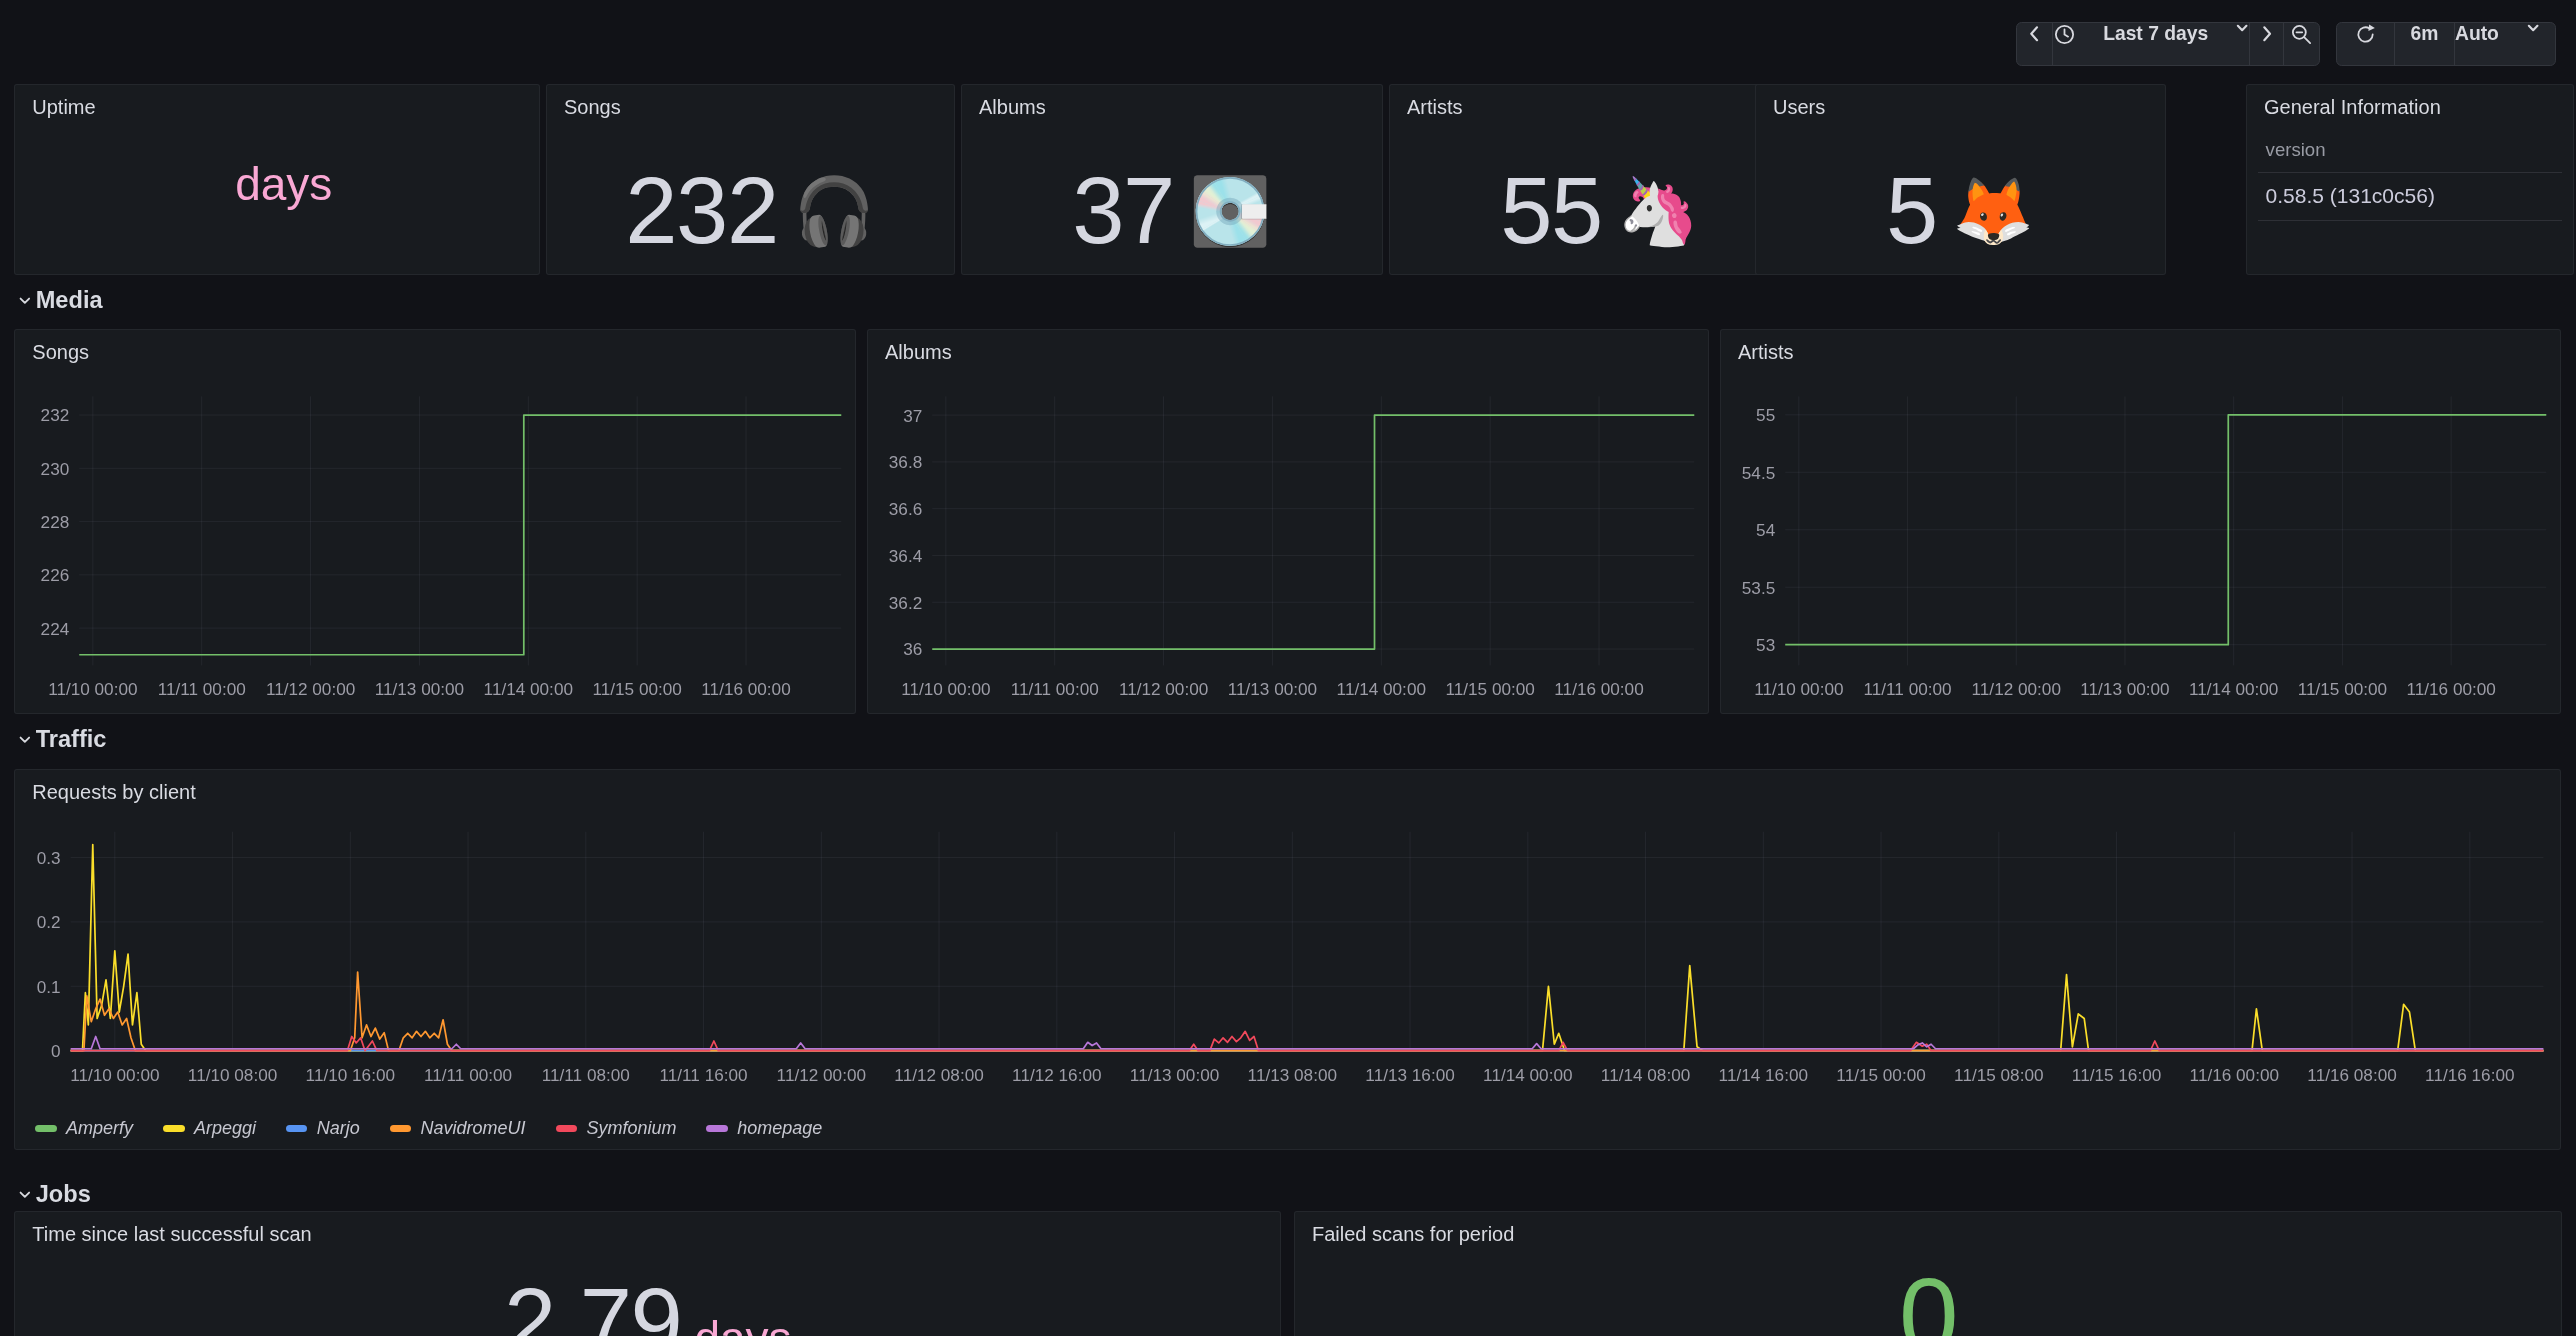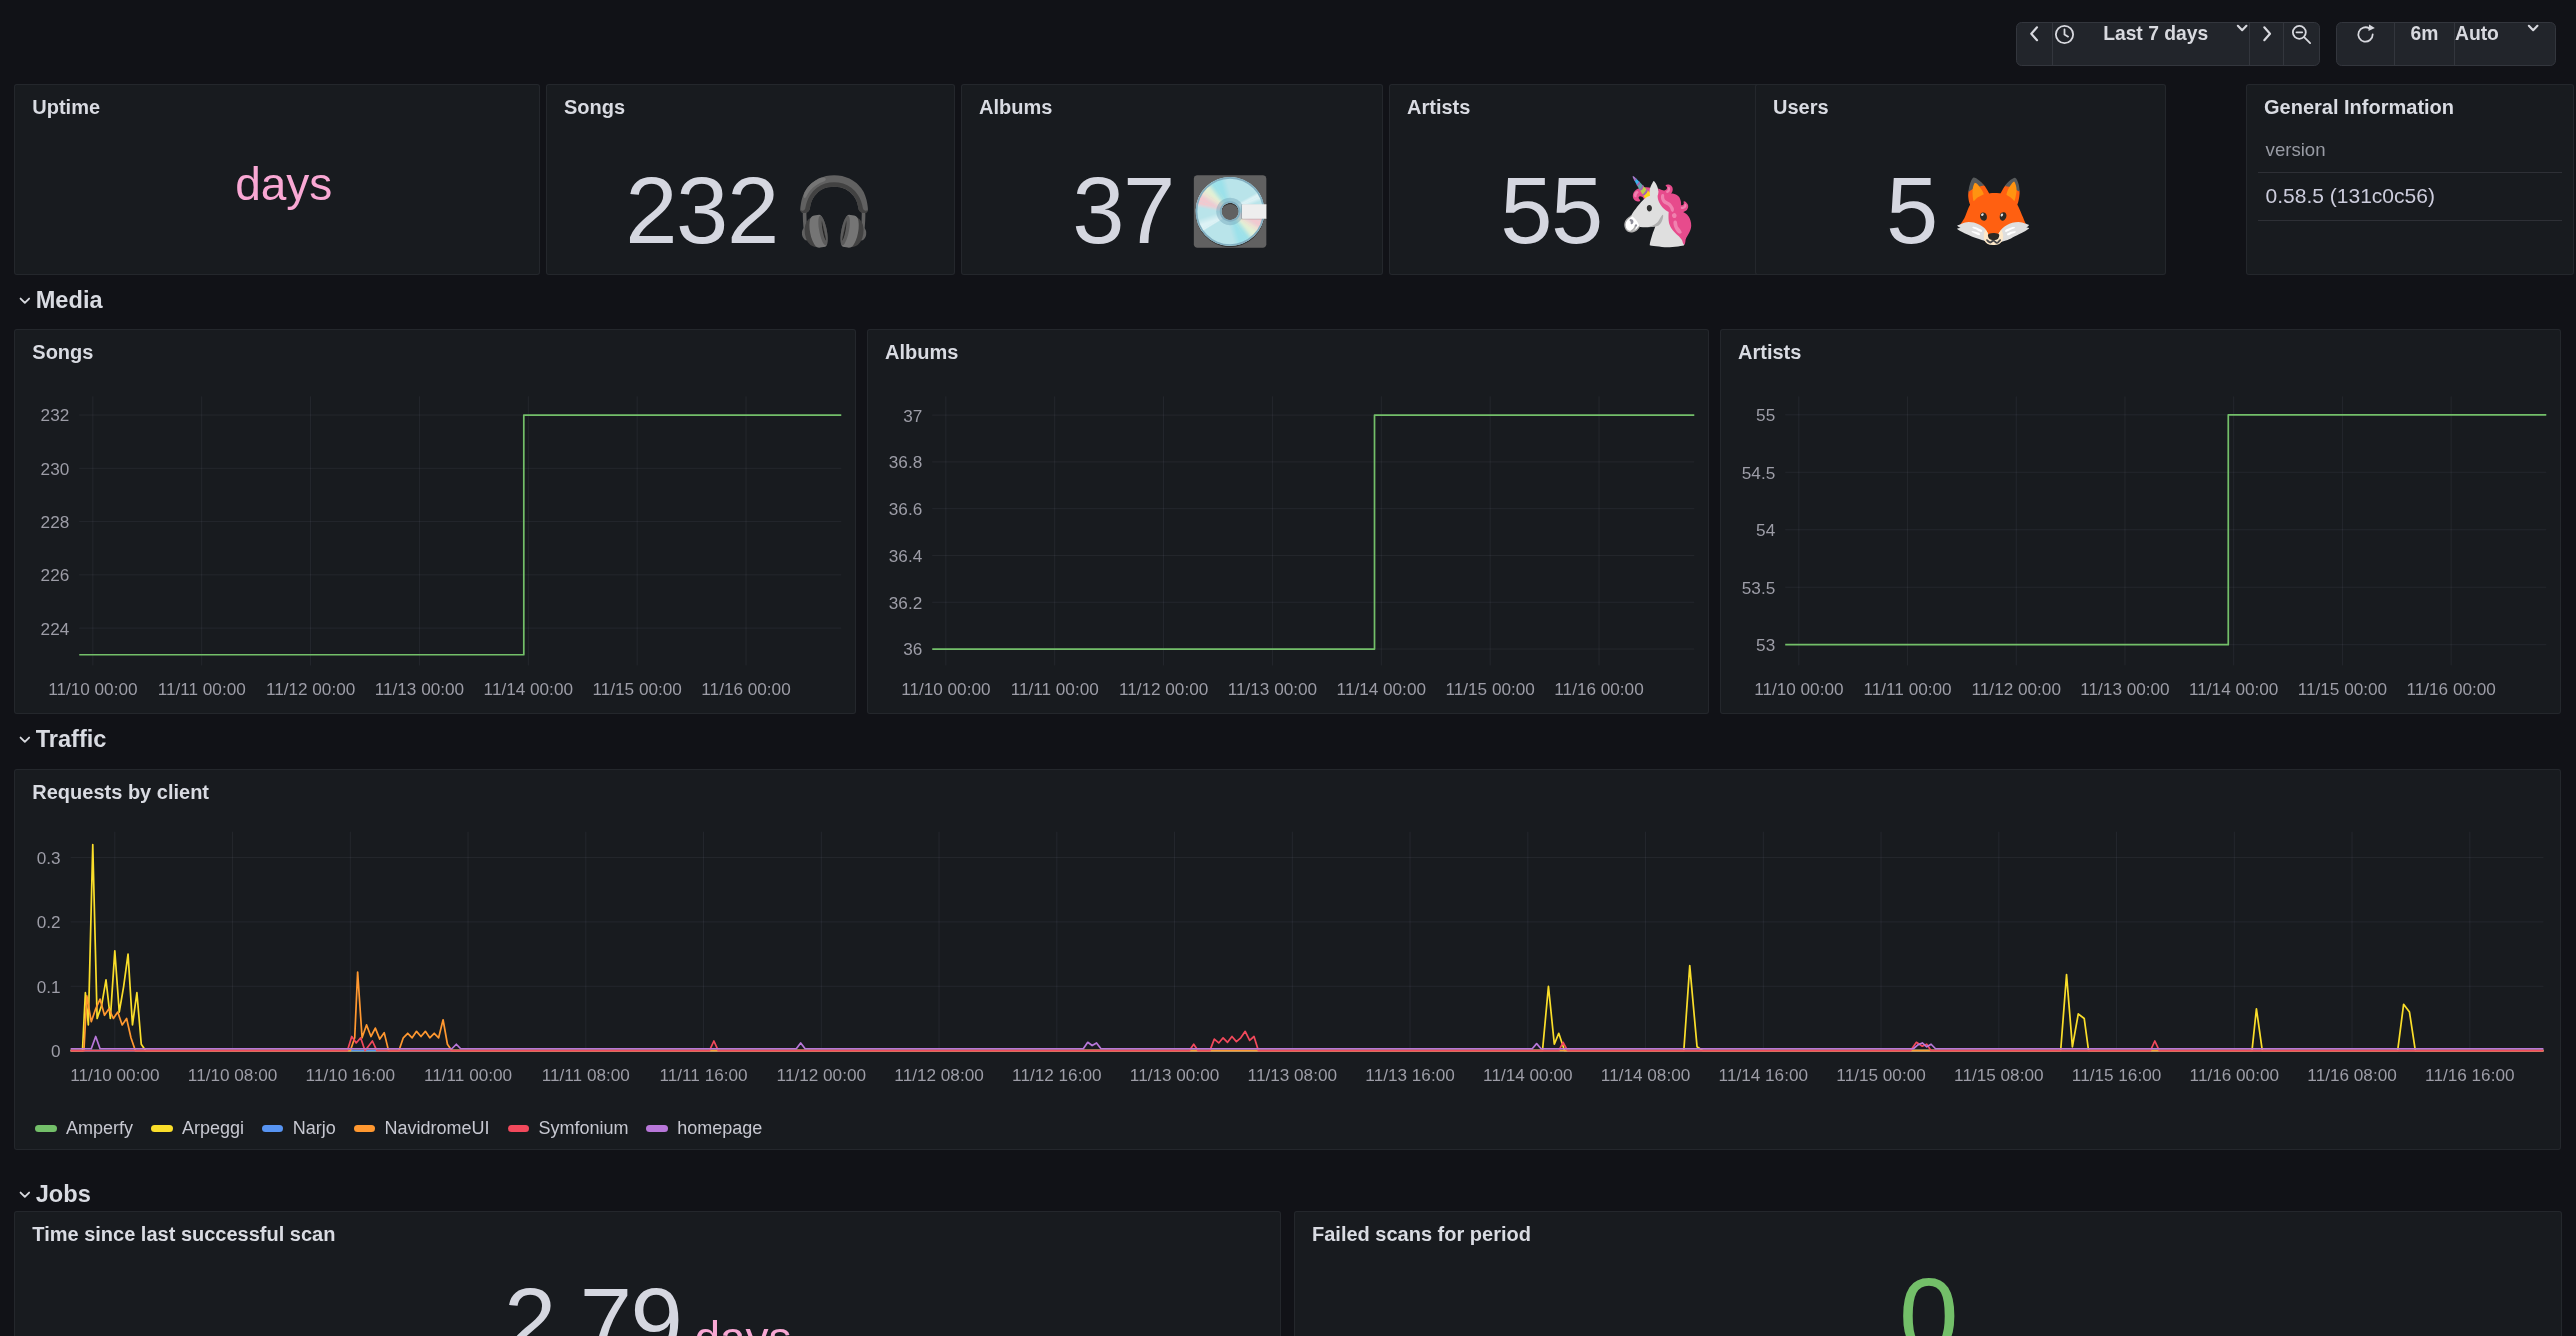--- a/index.html
+++ b/index.html
@@ -29,21 +29,21 @@
   .tb-seg + .tb-seg { border-left: 0.7px solid #33363d; }
   .tb-seg svg { display: block; }
 
   
   .panel {
     position: absolute; background: #181b1f;
     border: 0.7px solid rgba(204,204,220,0.07); border-radius: 2.9px;
   }
   .panel-title {
     position: absolute; top: 11.4px; left: 17px;
-    font-size: 20px; font-weight: 700; color: #d9dbe2;
+    font-size: 20px; font-weight: 400; color: #d9dbe2;
   }
 
   
   #p-uptime  { left: 14.3px;   top: 84px; width: 526px; height: 191px; }
   #p-songs   { left: 546px;  top: 84px; width: 409px; height: 191px; }
   #p-albums  { left: 961px; top: 84px; width: 422px; height: 191px; }
   #p-artists { left: 1389px; top: 84px; width: 422px; height: 191px; }
   #p-users   { left: 1755px; top: 84px; width: 411px; height: 191px; }
   #p-general { left: 2234px; top: 84px; width: 328px; height: 191px; margin-left: 12px; }
 
@@ -74,21 +74,21 @@
   #p-chart-albums  { left: 867px; top: 329px; width: 842px; height: 385px; }
   #p-chart-artists { left: 1720px; top: 329px; width: 841px; height: 385px; }
 
   .chart-host { position: absolute; left: 7.2px; right: 8.6px; top: 52px; bottom: 7.2px; }
 
   
   #p-traffic { left: 14.3px; top: 769px; width: 2547px; height: 381px; }
   #p-traffic .chart-host { top: 43px; bottom: 62px; }
   .legend {
     position: absolute; left: 20px; bottom: 10px;
-    display: flex; align-items: flex-end; gap: 18px;
+    display: flex; align-items: flex-end; gap: 30px; font-style: italic;
   }
   .legend-item { display: flex; align-items: center; gap: 9.3px; cursor: pointer; }
   .legend-swatch { width: 21.5px; height: 7.2px; border-radius: 3.6px; }
   .legend-label { font-size: 18px; color: #c7c8d1; }
 
   
   #p-scan   { left: 14.3px;   top: 1211px; width: 1267px; height: 258px; }
   #p-failed { left: 1294px; top: 1211px; width: 1268px; height: 258px; }
   #p-scan .stat-value { top: 56px; }
   #p-failed .stat-value { top: 42px; }

